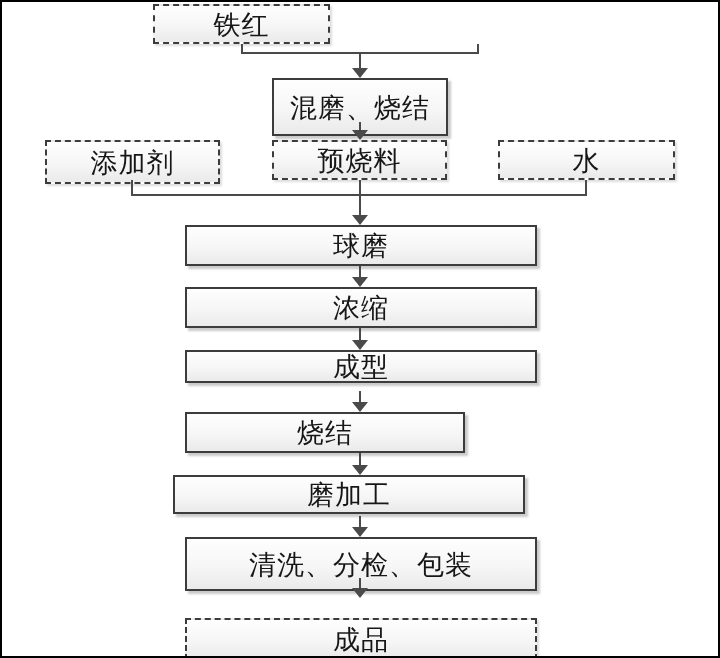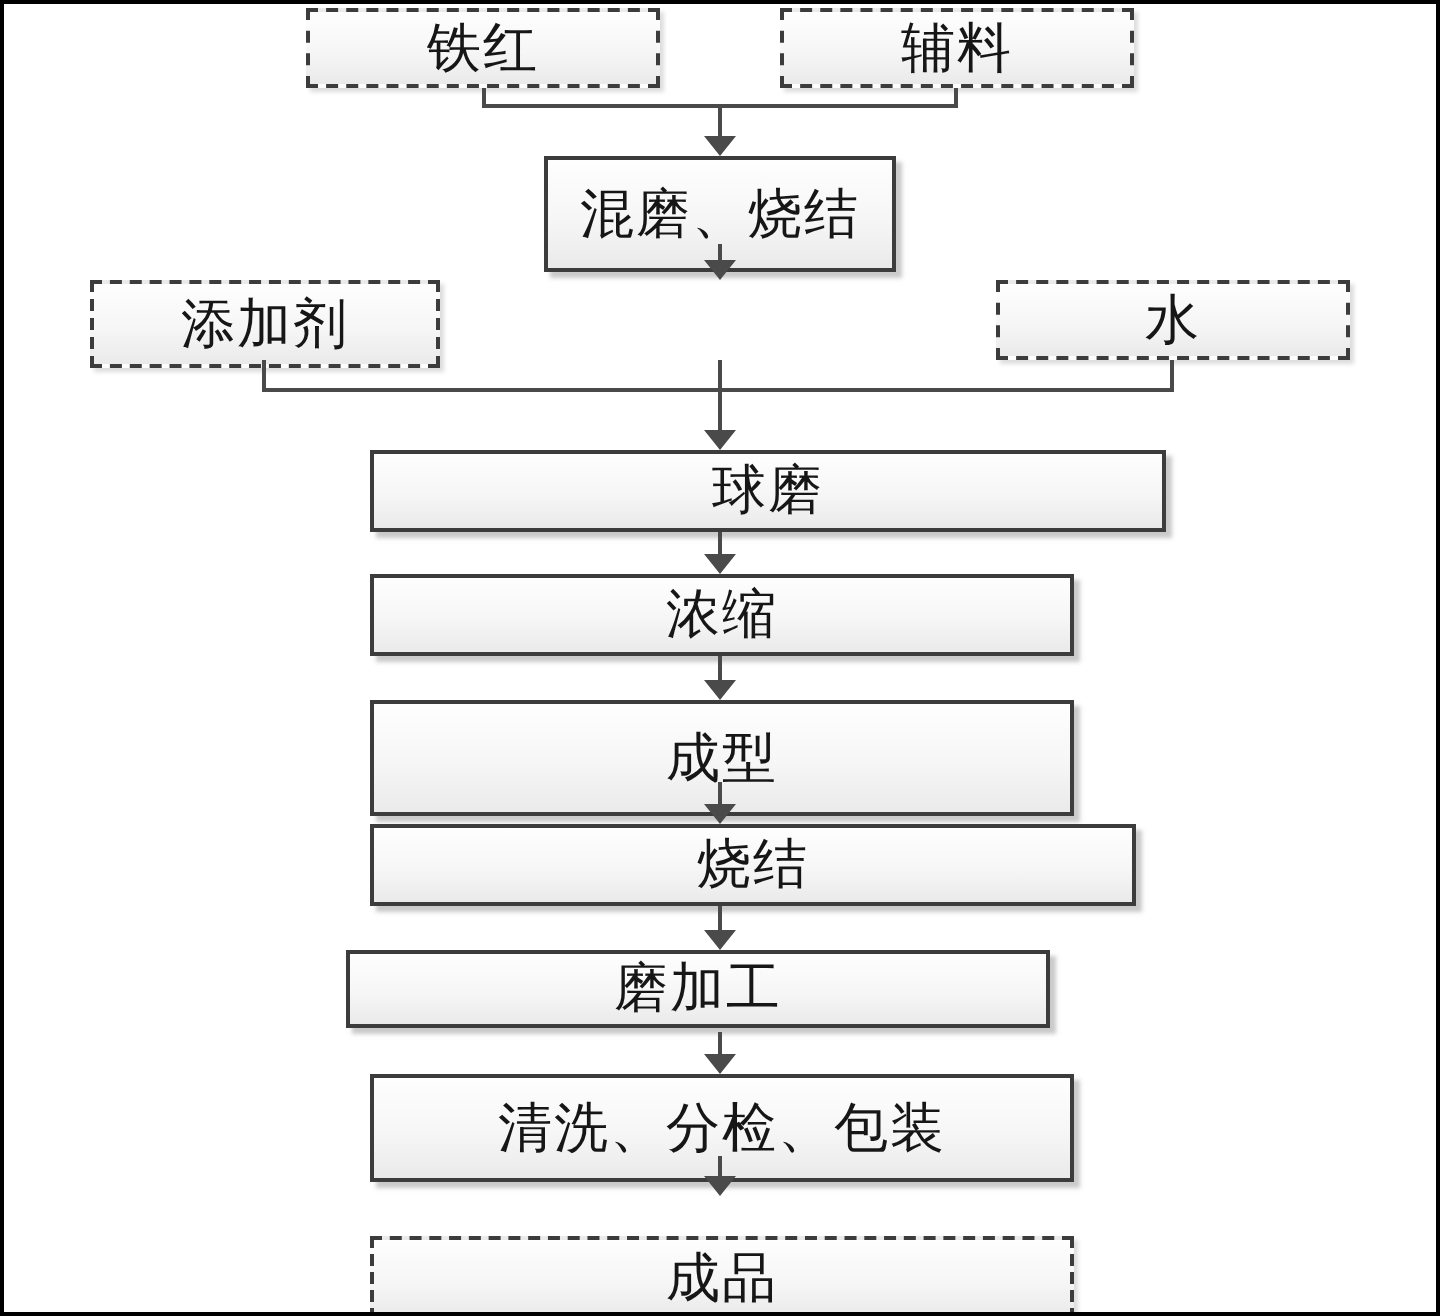--- a/index.html
+++ b/index.html
@@ -34,70 +34,70 @@
   }
 </style>
 </head>
 <body>
 
 <div id="canvas">
 
   <div class="node dashed" style="left:151px;top:2px;width:177px;height:40px">
     <span>铁红</span>
   </div>
-  <div class="node dashed" style="left:388px;top:2px;width:177px;height:40px">
-    <span>辅料</span>
-  </div>
 
   <div class="vline" style="left:239px;top:42px;height:10px"></div>
   <div class="vline" style="left:475px;top:42px;height:10px"></div>
   <div class="hline" style="left:239px;top:50px;width:238px"></div>
   <div class="vline" style="left:357px;top:50px;height:16px"></div>
   <div class="head" style="left:350px;top:66px"></div>
 
   <div class="node" style="left:270px;top:76px;width:176px;height:58px">
     <span>混磨、烧结</span>
   </div>
 
   <div class="vline" style="left:357px;top:120px;height:8px"></div>
   <div class="head" style="left:350px;top:128px"></div>
 
   <div class="node dashed" style="left:43px;top:138px;width:175px;height:44px">
     <span>添加剂</span>
   </div>
+  <div class="node dashed" style="left:270px;top:138px;width:175px;height:40px">
+    <span>预烧料</span>
+  </div>
   <div class="node dashed" style="left:496px;top:138px;width:177px;height:40px">
     <span>水</span>
   </div>
 
   <div class="vline" style="left:129px;top:178px;height:16px"></div>
   <div class="vline" style="left:357px;top:178px;height:16px"></div>
   <div class="vline" style="left:583px;top:178px;height:16px"></div>
   <div class="hline" style="left:129px;top:192px;width:456px"></div>
   <div class="vline" style="left:357px;top:194px;height:19px"></div>
   <div class="head" style="left:350px;top:213px"></div>
 
-  <div class="node" style="left:183px;top:223px;width:398px;height:41px">
+  <div class="node" style="left:183px;top:223px;width:352px;height:41px">
     <span>球磨</span>
   </div>
   <div class="vline" style="left:357px;top:264px;height:11px"></div>
   <div class="head" style="left:350px;top:275px"></div>
 
   <div class="node" style="left:183px;top:285px;width:352px;height:41px">
     <span>浓缩</span>
   </div>
   <div class="vline" style="left:357px;top:326px;height:12px"></div>
   <div class="head" style="left:350px;top:338px"></div>
 
-  <div class="node" style="left:183px;top:348px;width:352px;height:58px">
+  <div class="node" style="left:183px;top:348px;width:352px;height:33px">
     <span>成型</span>
   </div>
   <div class="vline" style="left:357px;top:389px;height:11px"></div>
   <div class="head" style="left:350px;top:400px"></div>
 
-  <div class="node" style="left:183px;top:410px;width:383px;height:41px">
+  <div class="node" style="left:183px;top:410px;width:280px;height:41px">
     <span>烧结</span>
   </div>
   <div class="vline" style="left:357px;top:451px;height:12px"></div>
   <div class="head" style="left:350px;top:463px"></div>
 
   <div class="node" style="left:171px;top:473px;width:352px;height:39px">
     <span>磨加工</span>
   </div>
   <div class="vline" style="left:357px;top:514px;height:11px"></div>
   <div class="head" style="left:350px;top:525px"></div>

